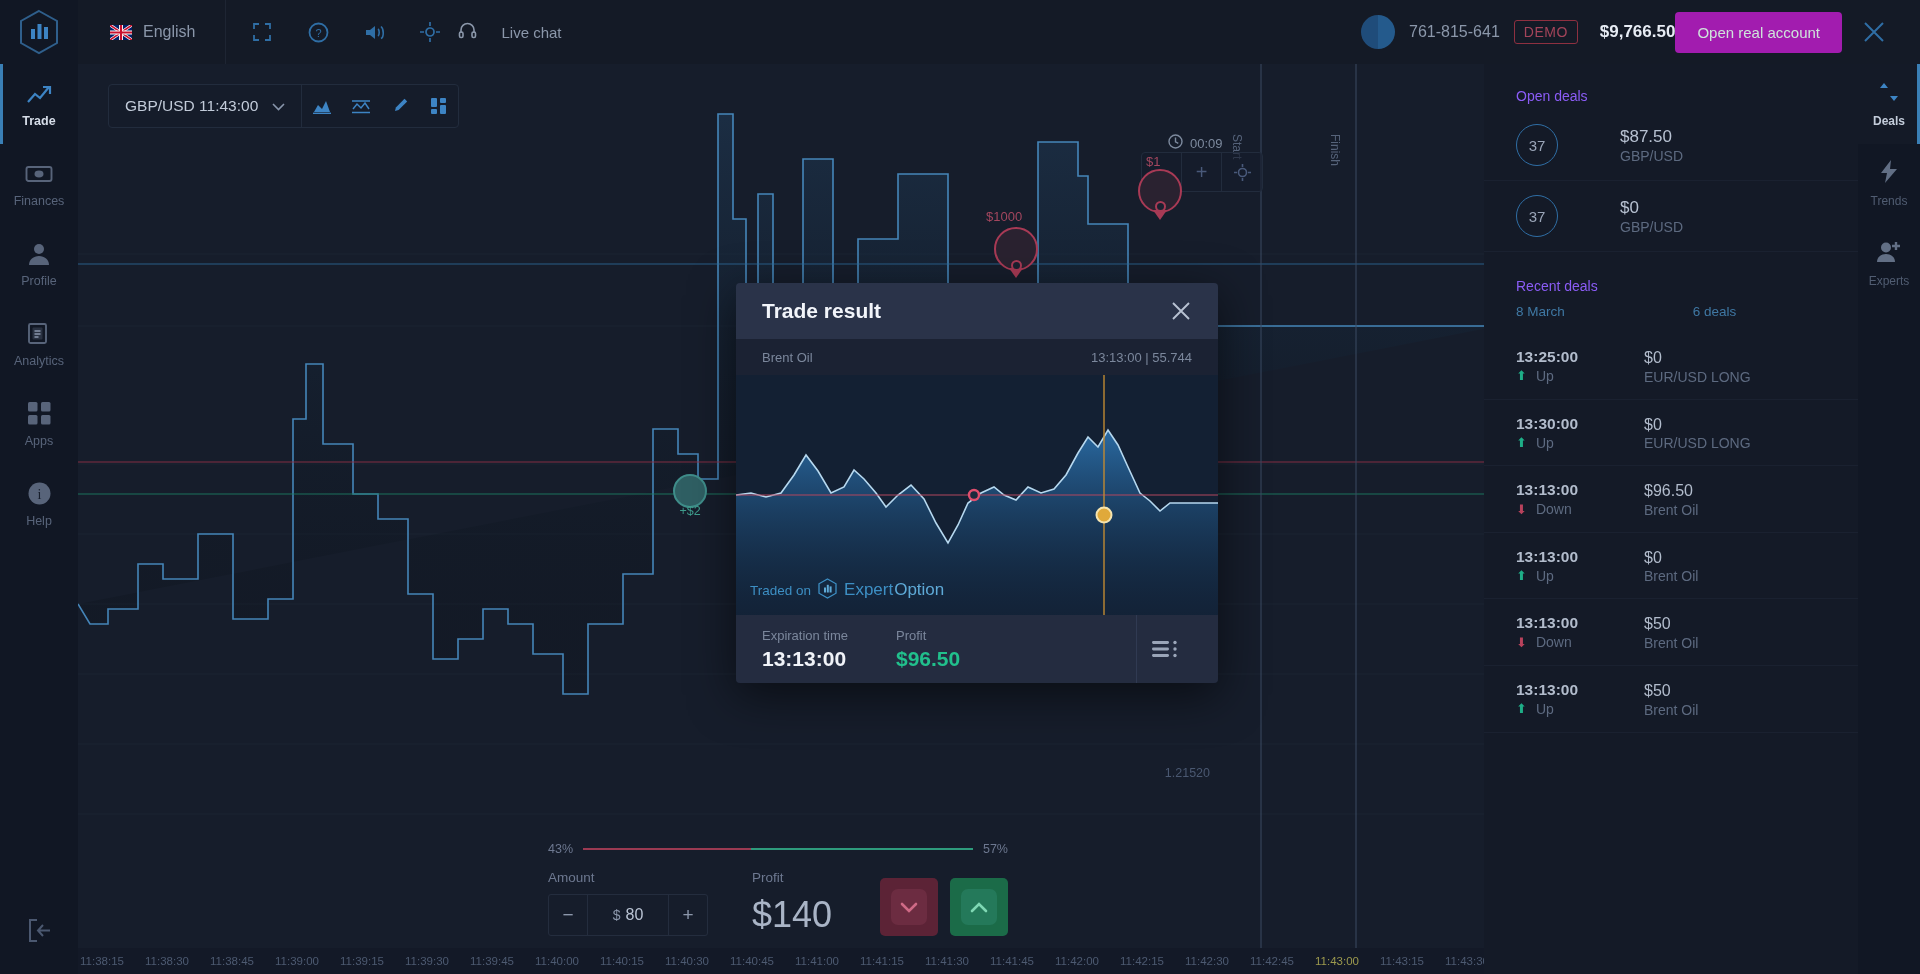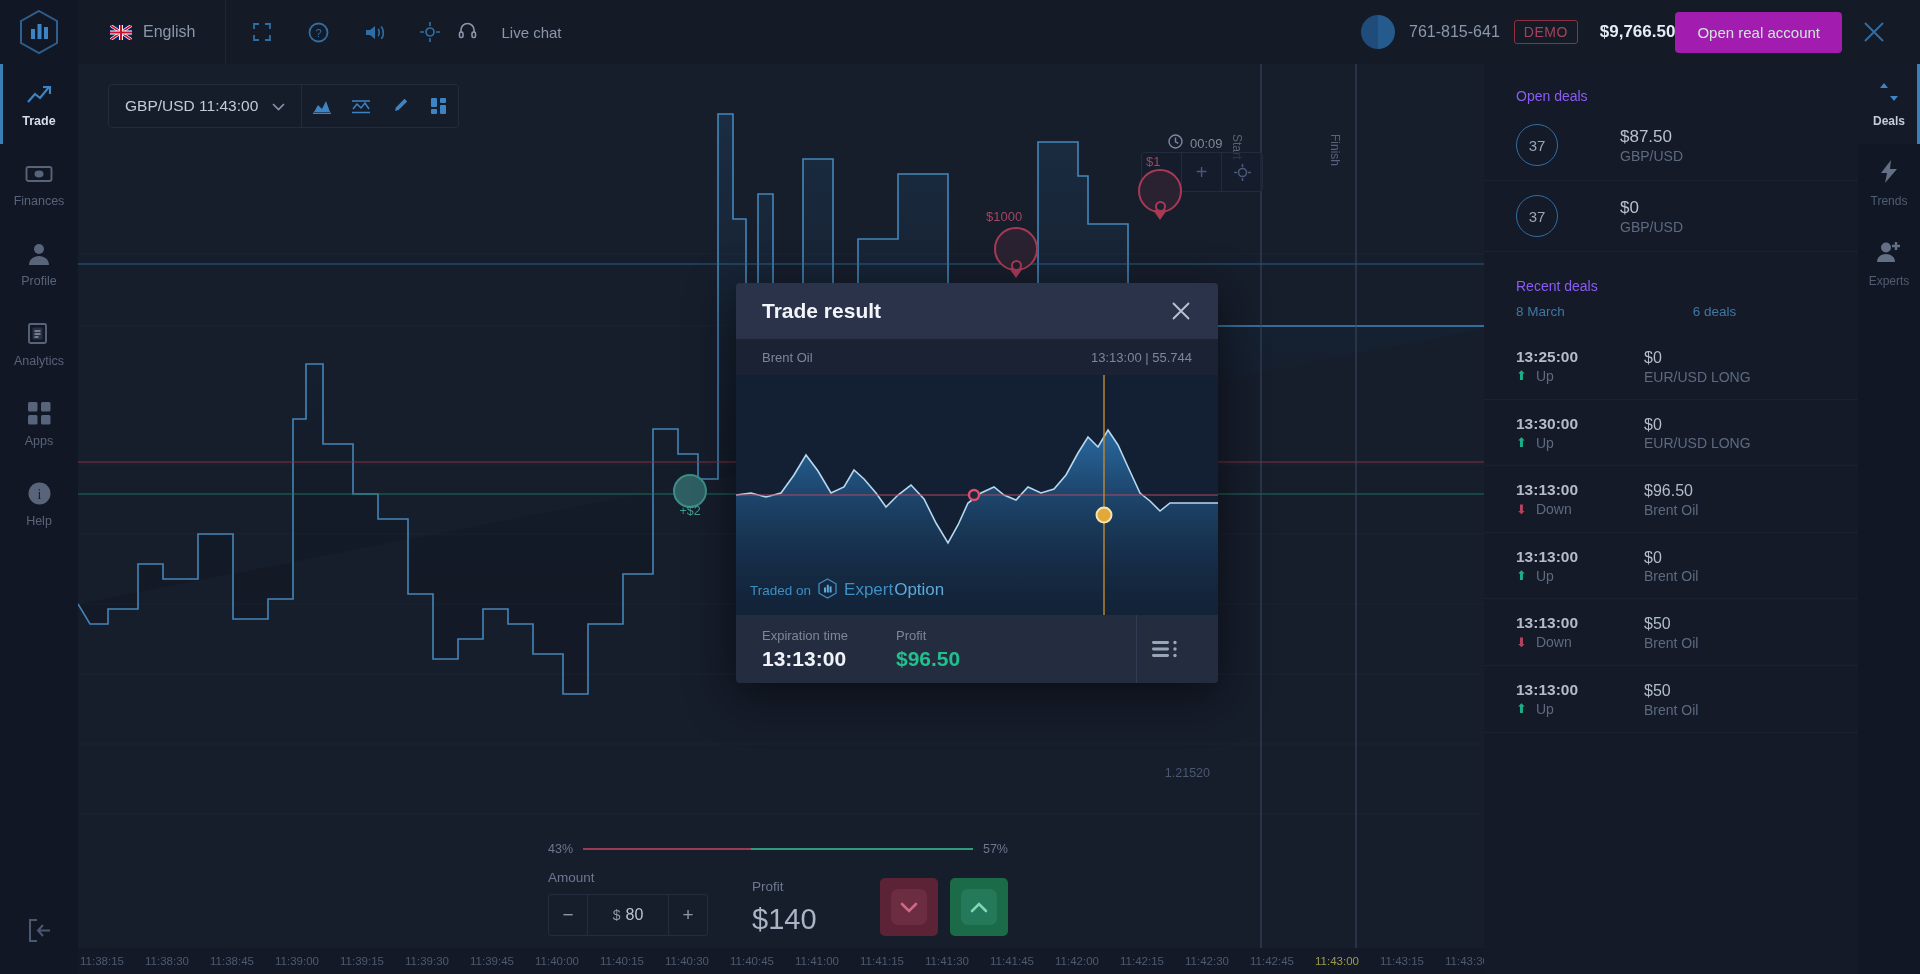--- a/index.html
+++ b/index.html
@@ -179,21 +179,21 @@
     width:38px; display:flex; align-items:center; justify-content:center;
     color:#8c97ab; font-size:19px; cursor:pointer;
   }
   #amount-val {
     flex:1; display:flex; align-items:center; justify-content:center; gap:5px;
     border-left:1px solid #242d3e; border-right:1px solid #242d3e;
     color:#b9c3d3; font-size:16px;
   }
   #amount-val .cur { font-size:14px; color:#8c97ab; }
   #profit-col { margin-left:44px; }
-  #profit-val { font-size:29px; color:#a9b4c6; }
+  #profit-val { font-size:36px; color:#a9b4c6; }
   #dir-btns { margin-left:auto; display:flex; gap:12px; }
   .dir-btn { width:58px; height:58px; border-radius:5px; display:flex;
     align-items:center; justify-content:center; cursor:pointer; }
   #btn-down { background:#5c2336; }
   #btn-up { background:#1b6b48; }
   .dir-inner { width:36px; height:36px; border-radius:7px; display:flex;
     align-items:center; justify-content:center; }
   #btn-down .dir-inner { background:#6c2c41; }
   #btn-up .dir-inner { background:#24795a; }
 

